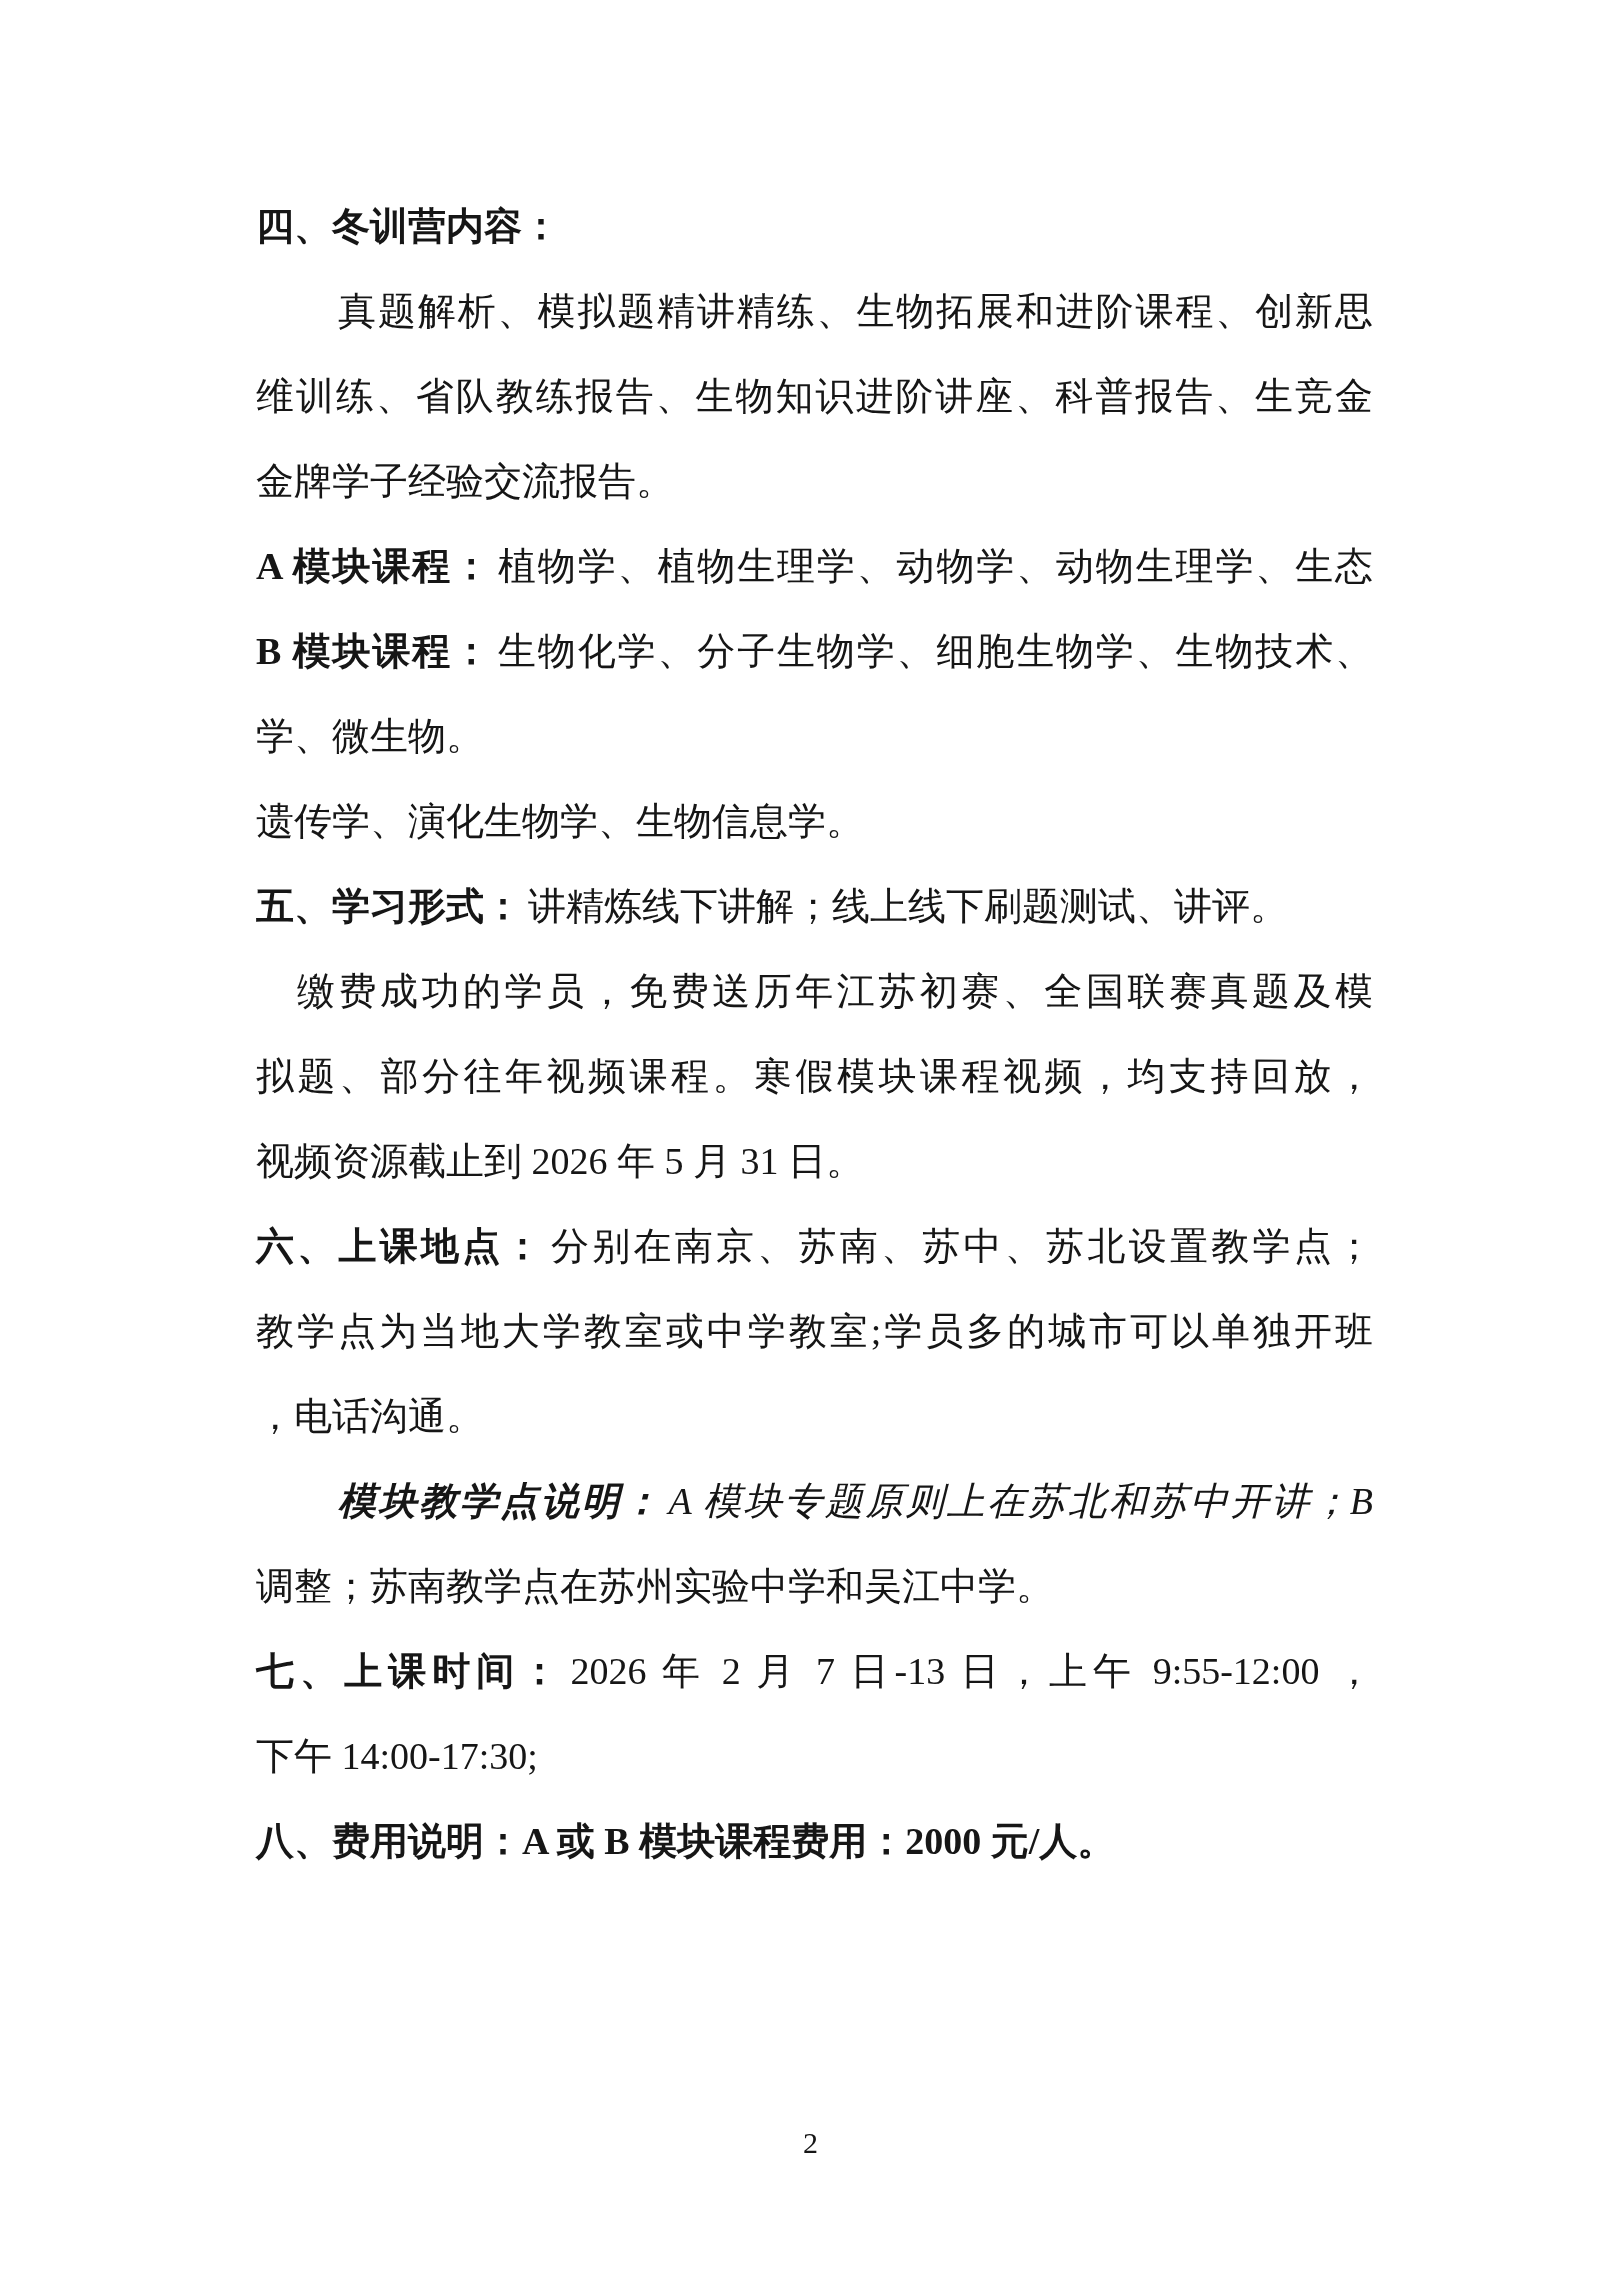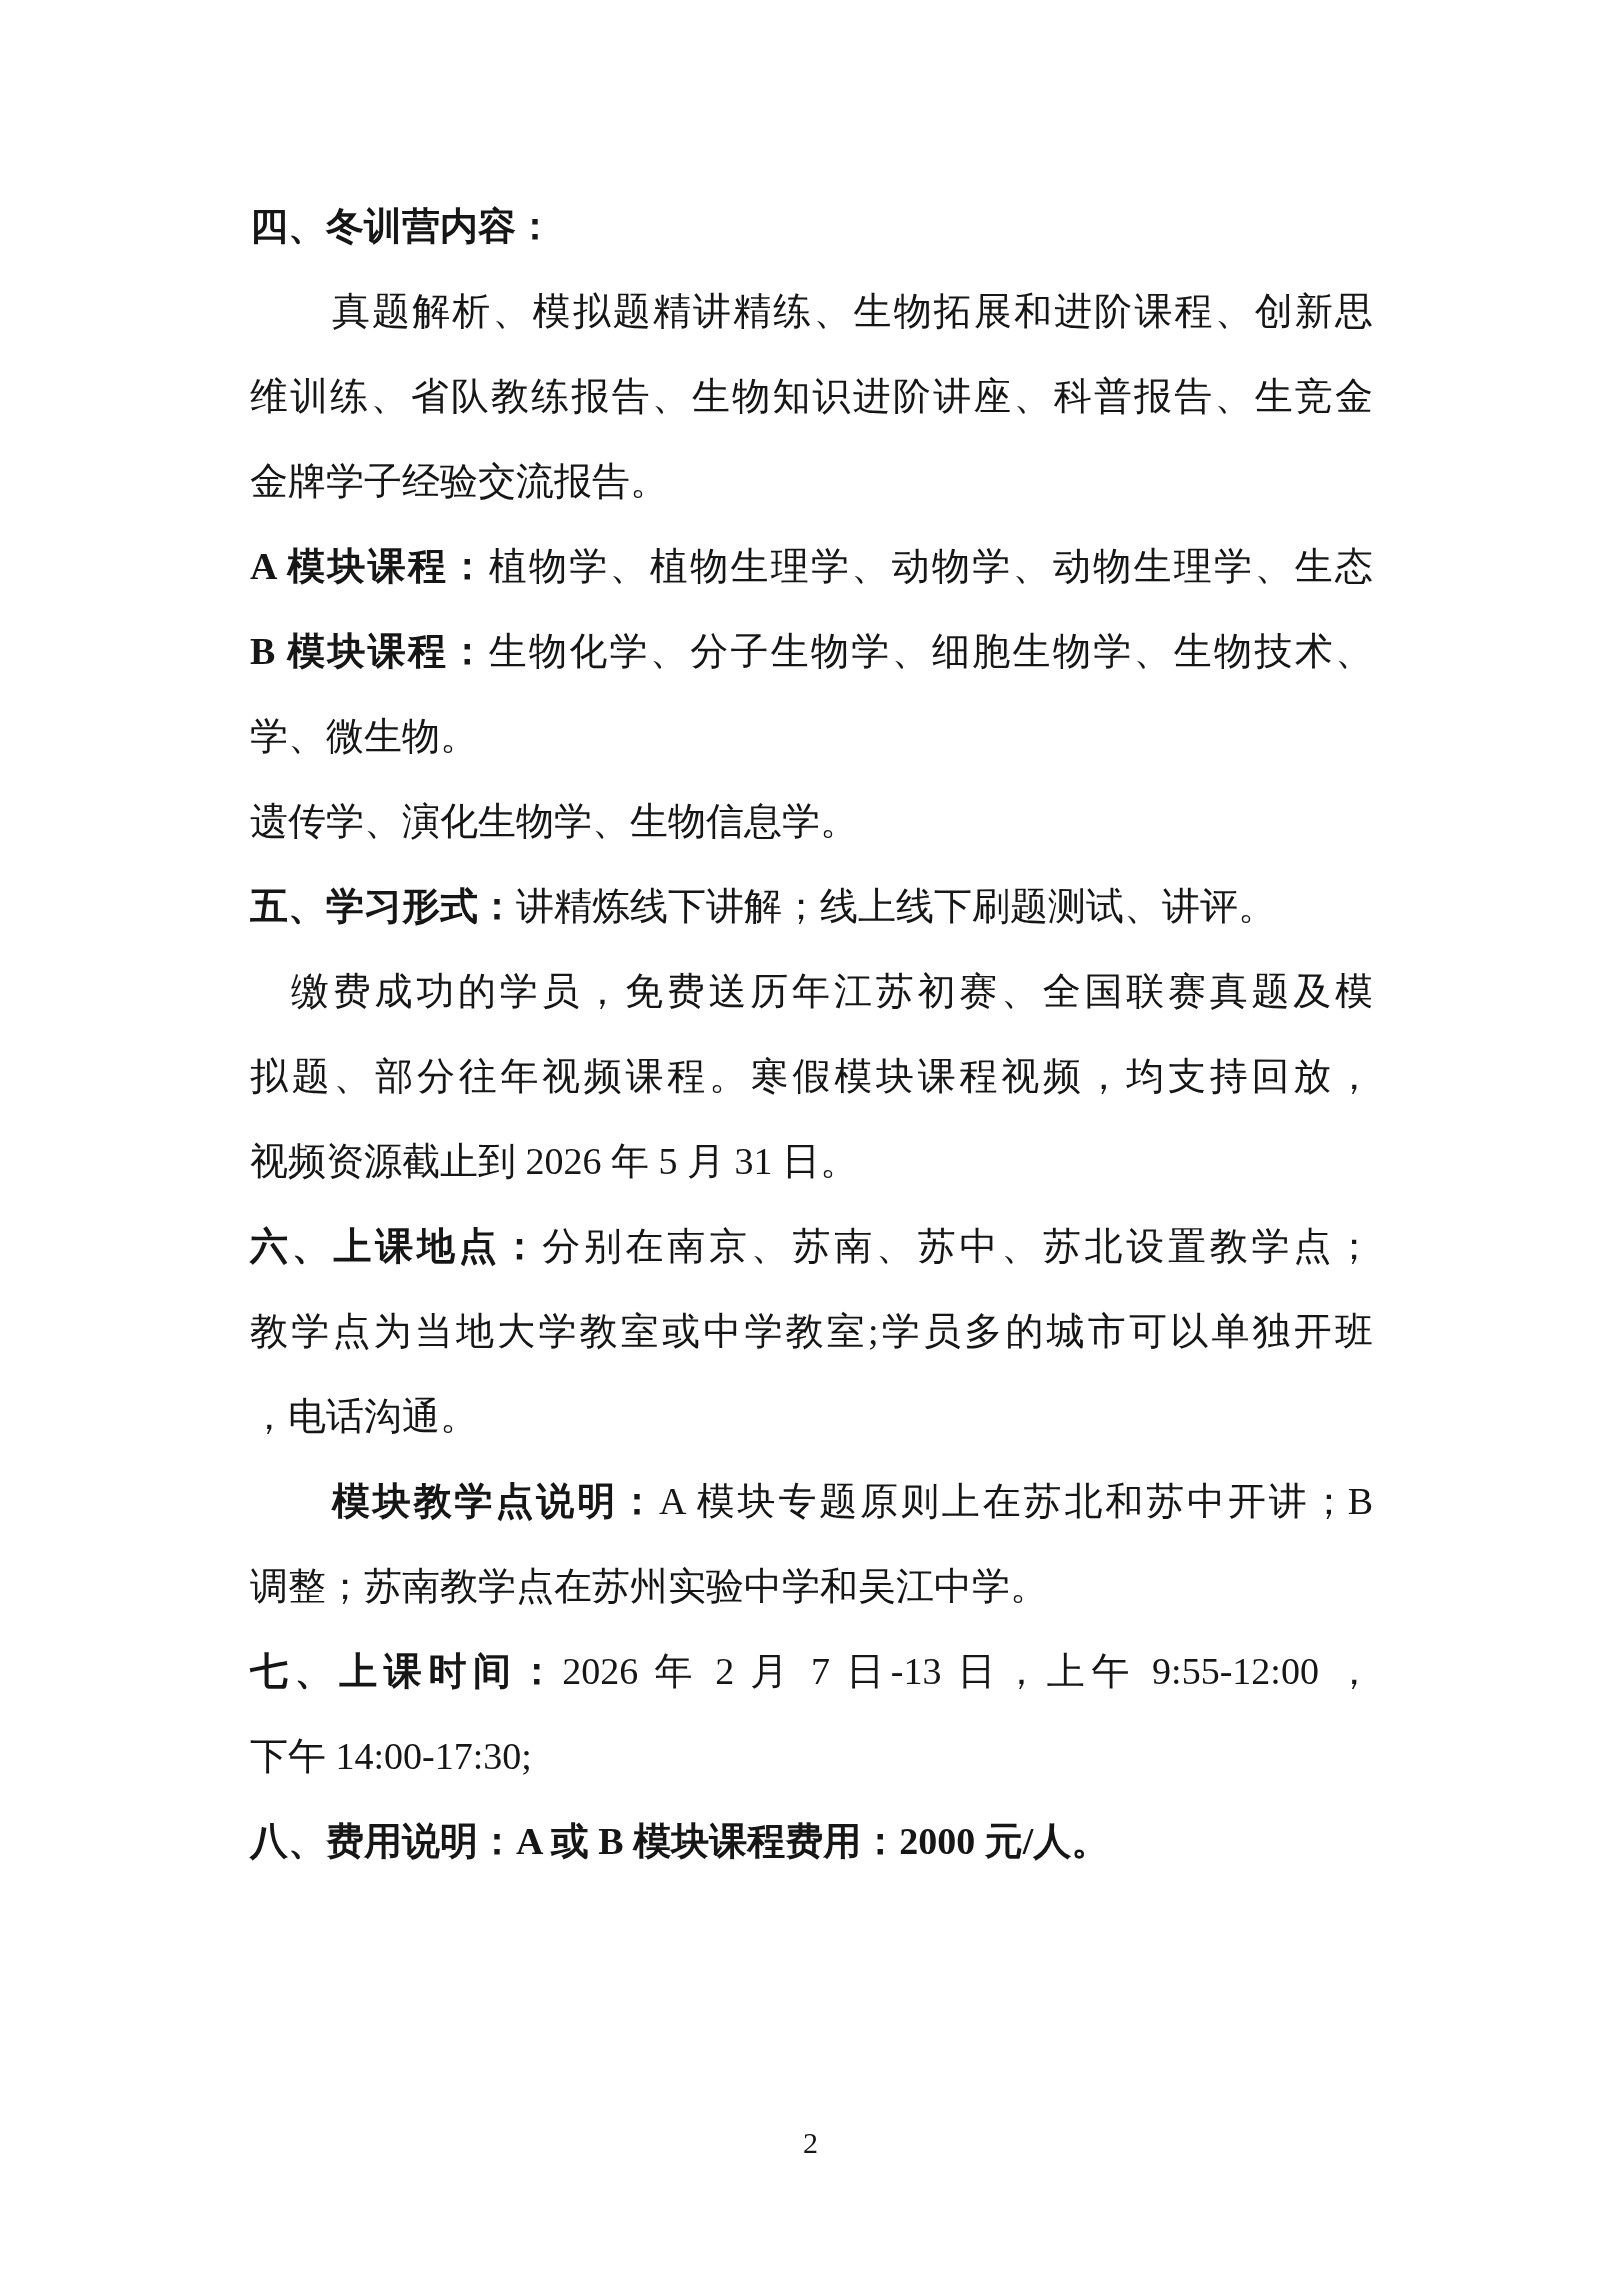--- a/index.html
+++ b/index.html
@@ -26,21 +26,21 @@
     height: 85px;
     line-height: 85px;
     font-size: 38px;
     white-space: normal;
     overflow: visible;
   }
   .line.just {
     text-align: justify;
     text-align-last: justify;
   }
-  .seg { display: inline; }
+  .seg { display: inline; margin-left: 6px; }
   .b { font-weight: 700; }
   .page-number {
     position: absolute;
     top: 2125px;
     left: 0;
     width: 100%;
     text-align: center;
     font-size: 30px;
     line-height: 35px;
     color: #161616;
@@ -59,21 +59,21 @@
       <div class="line just"><span class="seg b">B 模块课程：</span><span class="seg">生物化学、分子生物学、细胞生物学、生物技术、</span></div>
       <div class="line"><span class="seg">学、微生物。</span></div>
       <div class="line"><span class="seg">遗传学、演化生物学、生物信息学。</span></div>
       <div class="line"><span class="seg b">五、学习形式：</span><span class="seg">讲精炼线下讲解；线上线下刷题测试、讲评。</span></div>
       <div class="line just" style="padding-left: 41px;"><span class="seg">缴费成功的学员，免费送历年江苏初赛、全国联赛真题及模</span></div>
       <div class="line just"><span class="seg">拟题、部分往年视频课程。寒假模块课程视频，均支持回放，</span></div>
       <div class="line"><span class="seg">视频资源截止到 2026 年 5 月 31 日。</span></div>
       <div class="line just"><span class="seg b">六、上课地点：</span><span class="seg">分别在南京、苏南、苏中、苏北设置教学点；</span></div>
       <div class="line just"><span class="seg">教学点为当地大学教室或中学教室;学员多的城市可以单独开班</span></div>
       <div class="line"><span class="seg">，电话沟通。</span></div>
-      <div class="line just" style="padding-left: 82px;"><span class="seg b">模块教学点说明：</span><span class="seg">A 模块专题原则上在苏北和苏中开讲；B</span></div>
+      <div class="line just" style="padding-left: 82px; font-style: italic;"><span class="seg b">模块教学点说明：</span><span class="seg">A 模块专题原则上在苏北和苏中开讲；B</span></div>
       <div class="line"><span class="seg">调整；苏南教学点在苏州实验中学和吴江中学。</span></div>
       <div class="line just"><span class="seg b">七、上课时间：</span><span class="seg">2026 年 2 月 7 日-13 日，上午 9:55-12:00 ，</span></div>
       <div class="line"><span class="seg">下午 14:00-17:30;</span></div>
       <div class="line"><span class="seg b">八、费用说明：A 或 B 模块课程费用：2000 元/人。</span></div>
     </div>
   <div class="page-number">2</div>
 </div>
 
 
 </body></html>

